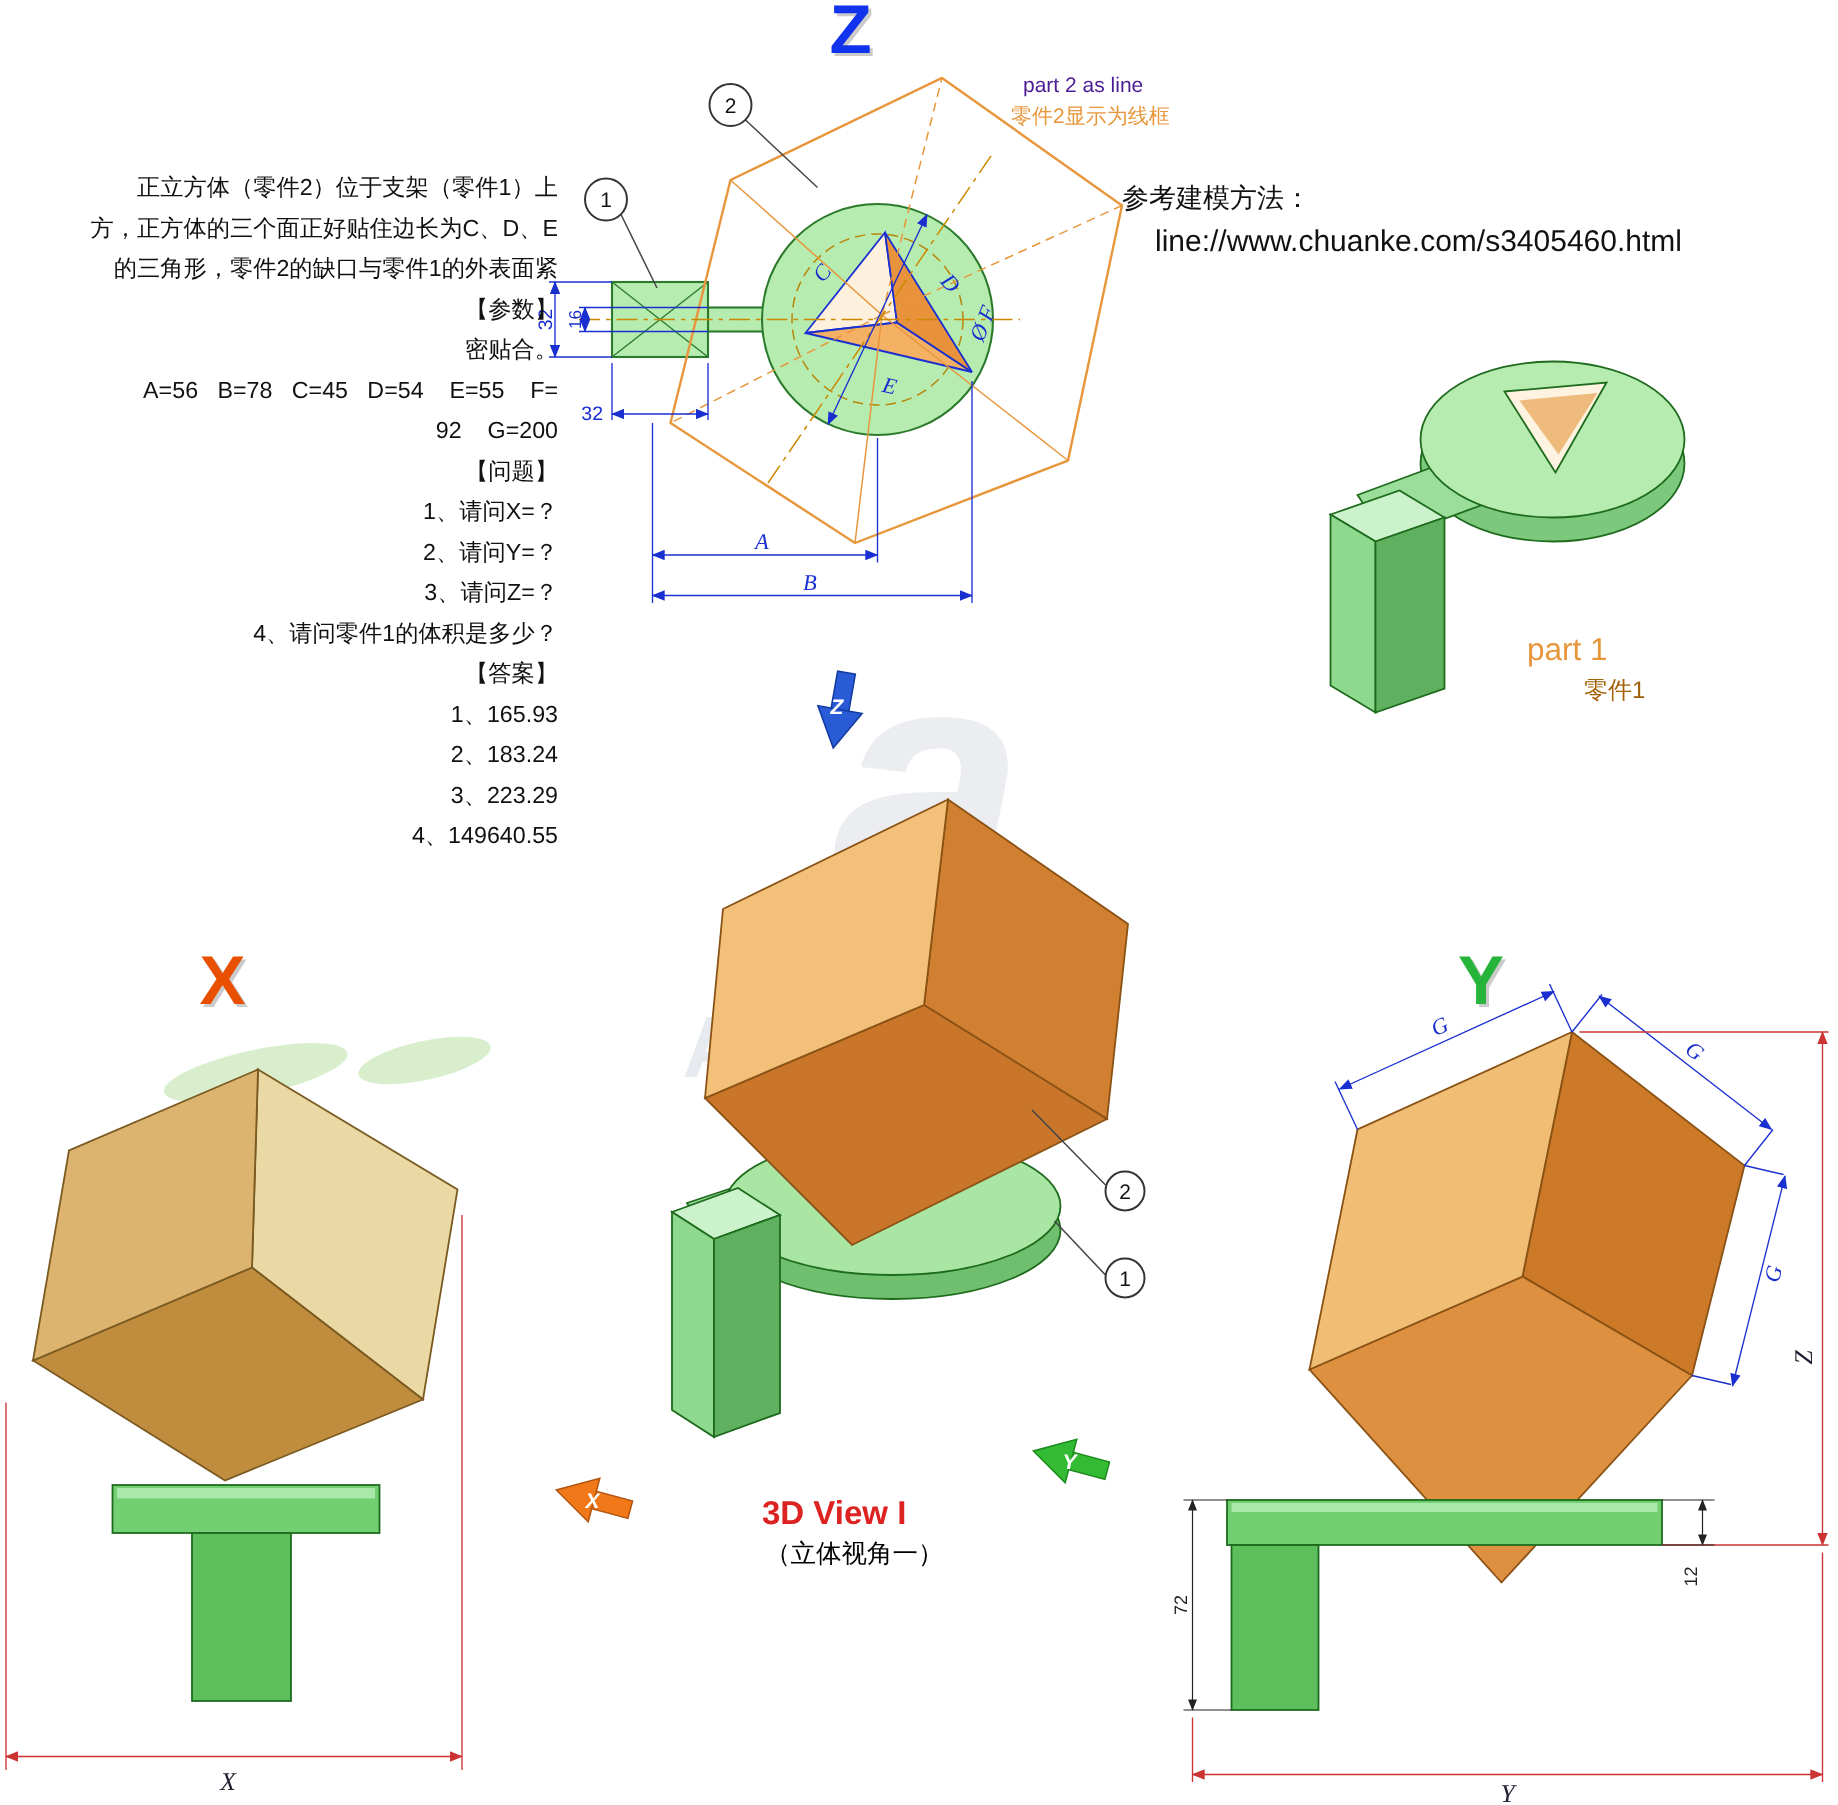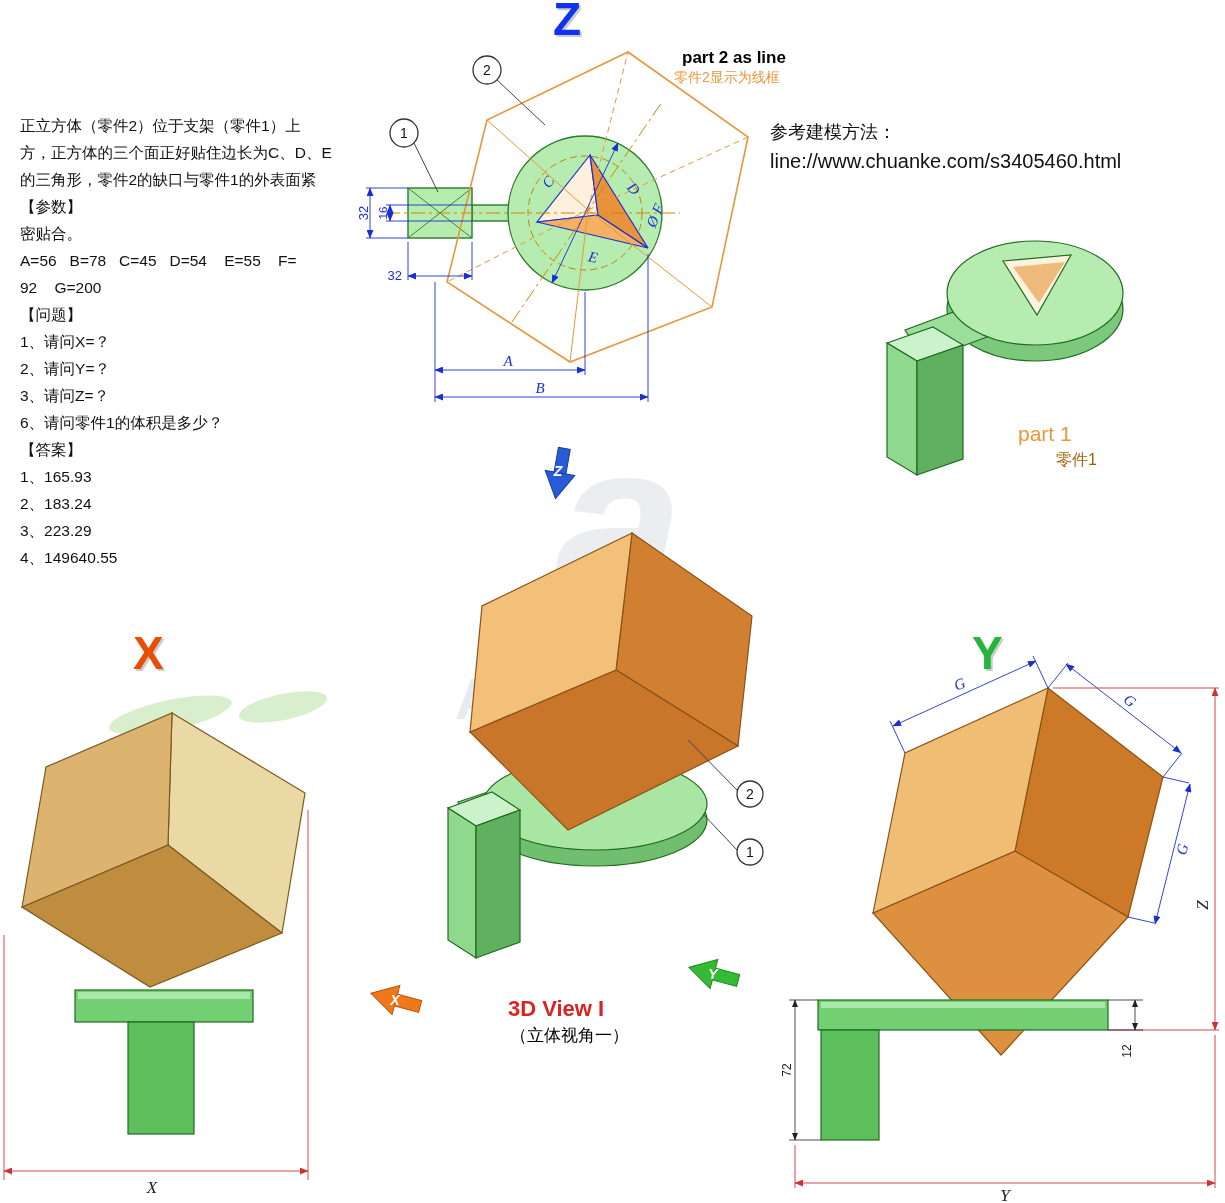--- a/index.html
+++ b/index.html
@@ -1,26 +1,26 @@
 <!DOCTYPE html>
 <html><head>
 <meta charset="utf-8">
 <style>
   html,body{margin:0;padding:0;background:#fff;}
   .page{position:relative;width:1225px;height:1203px;background:#fff;overflow:hidden;font-family:"Liberation Sans",sans-serif;}
   .abs{position:absolute;}
-  .ptext{position:absolute;left:20px;top:112px;width:352px;font-size:15.5px;color:#111;z-index:2;}
+  .ptext{position:absolute;left:20px;top:112px;width:352px;font-size:15.5px;color:#111;z-index:2;text-align:right;}
   .ptext div{height:27px;line-height:27px;white-space:pre;}
   .axis-letter{position:absolute;font-size:46px;font-weight:bold;z-index:2;text-shadow:2px 2px 0 rgba(160,160,160,.55);}
   .z-letter{color:#1133ee;left:553px;top:-8px;}
   .x-letter{color:#e85000;left:133px;top:626px;}
   .y-letter{color:#27b43a;left:972px;top:626px;}
-  .ref-label{position:absolute;left:770px;top:120px;font-size:18px;color:#111;z-index:2;}
+  .ref-label{position:absolute;left:748px;top:120px;font-size:18px;color:#111;z-index:2;}
   .ref-url{position:absolute;left:770px;top:150px;font-size:20px;color:#111;z-index:2;}
-  .note-en{position:absolute;left:682px;top:48px;font-size:17px;font-weight:bold;color:#000000;z-index:2;}
+  .note-en{position:absolute;left:682px;top:48px;font-size:14px;font-weight:normal;color:#4c1d95;z-index:2;}
   .note-cn{position:absolute;left:674px;top:69px;font-size:14px;color:#e8963c;z-index:2;}
   .part1-en{position:absolute;left:1018px;top:422px;font-size:21px;font-weight:normal;color:#e8963c;z-index:2;}
   .part1-cn{position:absolute;left:1020px;top:450px;font-size:16px;color:#a16207;z-index:2;margin-left:36px;}
   .v3d-title{position:absolute;left:508px;top:996px;font-size:22px;font-weight:bold;color:#dd2222;z-index:2;}
   .v3d-sub{position:absolute;left:510px;top:1024px;font-size:17px;color:#000000;z-index:2;}
   .wm-a{position:absolute;left:555px;top:408px;font-size:230px;font-style:italic;font-weight:bold;color:rgba(175,185,200,.25);z-index:0;line-height:1;}
   .wm-t{position:absolute;left:455px;top:665px;font-size:58px;font-weight:bold;color:rgba(175,185,200,.30);z-index:0;}
   .wm-s1{position:absolute;left:108px;top:700px;width:125px;height:30px;background:rgba(130,200,90,.30);border-radius:50%;transform:rotate(-12deg);z-index:0;}
   .wm-s2{position:absolute;left:238px;top:694px;width:90px;height:26px;background:rgba(130,200,90,.30);border-radius:50%;transform:rotate(-12deg);z-index:0;}
   svg.abs{z-index:1;overflow:visible;}
@@ -52,21 +52,21 @@
     <div>方，正方体的三个面正好贴住边长为C、D、E</div>
     <div>的三角形，零件2的缺口与零件1的外表面紧</div>
     <div>【参数】</div>
     <div>密贴合。</div>
     <div>A=56   B=78   C=45   D=54    E=55    F=</div>
     <div>92    G=200</div>
     <div>【问题】</div>
     <div>1、请问X=？</div>
     <div>2、请问Y=？</div>
     <div>3、请问Z=？</div>
-    <div>6、请问零件1的体积是多少？</div>
+    <div>4、请问零件1的体积是多少？</div>
     <div>【答案】</div>
     <div>1、165.93</div>
     <div>2、183.24</div>
     <div>3、223.29</div>
     <div>4、149640.55</div>
   </div>
 
   <div class="ref-label">参考建模方法：</div>
   <div class="ref-url">line://www.chuanke.com/s3405460.html</div>
 

